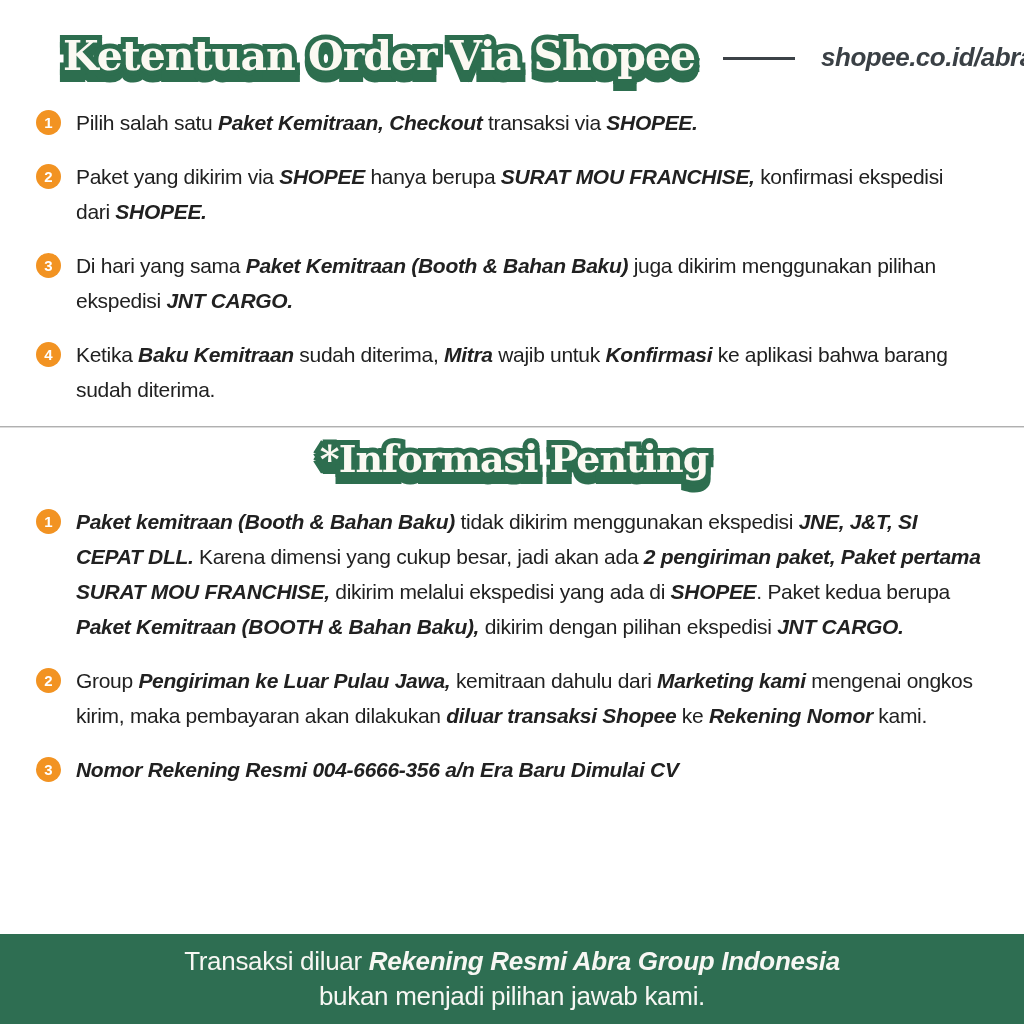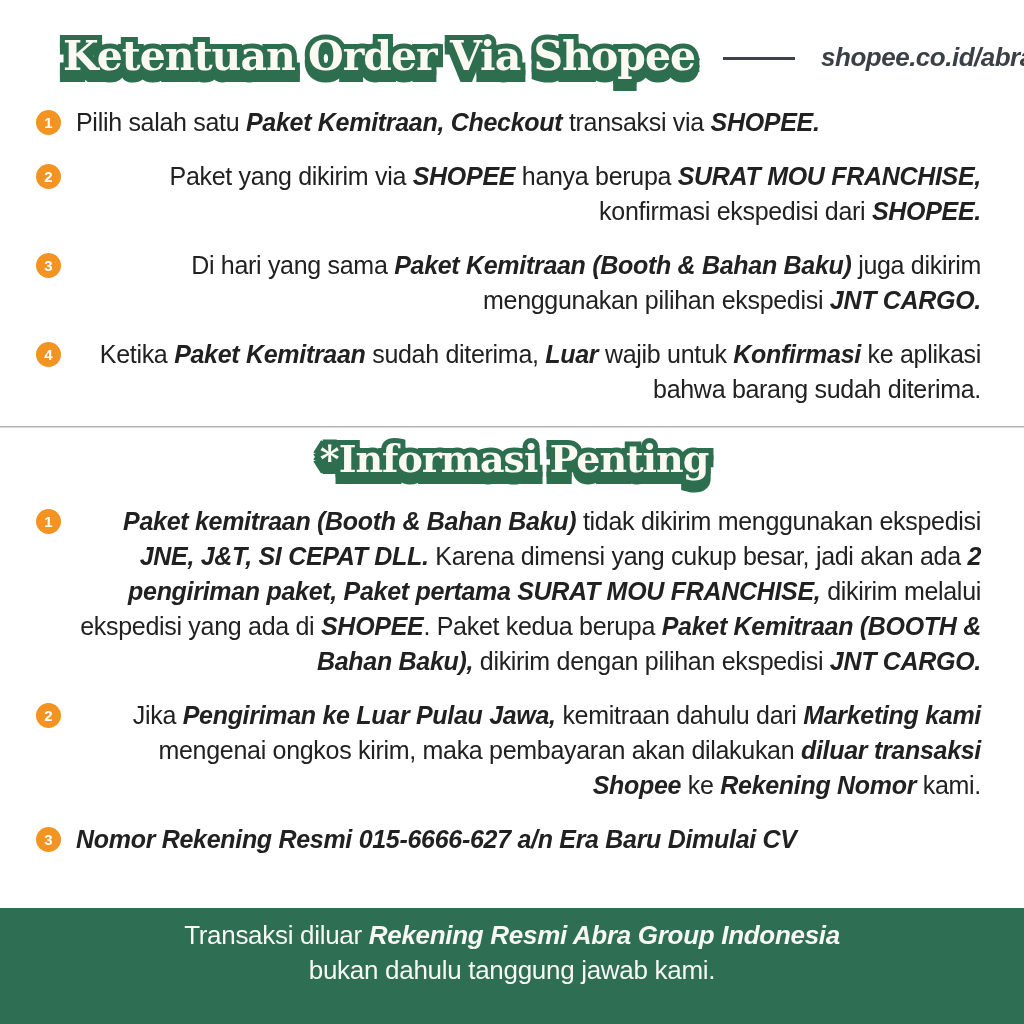--- a/index.html
+++ b/index.html
@@ -54,41 +54,40 @@
   .list { padding:26px 40px 0 36px; }
   .item { display:flex; margin-bottom:19px; }
   .badge {
     width:25px; height:25px; border-radius:50%;
     background:#F29322; color:#ffffff;
     font-size:15px; font-weight:bold;
     display:flex; align-items:center; justify-content:center;
     flex-shrink:0; margin:5px 15px 0 0;
   }
   .itext {
-    font-size:25px; line-height:35px;
+    font-size:21px; line-height:35px;
     letter-spacing:-0.3px; color:#212121;
     max-width:905px;
-    text-align:right;
   }
   .itext .b, .ftext .b { font-weight:bold; font-style:italic; }
 
   
   .divider {
     height:2px; background:#B0B0B0;
     border-bottom:1px solid #DCDCDC;
     margin-top:4px;
   }
 
   .section2-head { padding:10px 40px 0 44px;text-align:center; }
   .list.second { padding-top:24px; }
 
   
   .footer {
     position:absolute; left:0; right:0; bottom:0;
-    height:116px; background:#2E6E52;
+    height:90px; background:#2E6E52;
     color:#F7F7F3; text-align:center;
     padding-top:10px;
   }
   .ftext { font-size:26px; line-height:35px; letter-spacing:-0.3px; }
 </style>
 </head>
 <body>
 
 <div class="page">
 
@@ -114,21 +113,21 @@
       <div class="itext"><span>Paket yang dikirim via </span><span class="b">SHOPEE </span><span>hanya berupa </span><span class="b">SURAT MOU FRANCHISE, </span><span>konfirmasi ekspedisi dari </span><span class="b">SHOPEE.</span></div>
     </div>
 
     <div class="item">
       <span class="badge">3</span>
       <div class="itext"><span>Di hari yang sama </span><span class="b">Paket Kemitraan (Booth &amp; Bahan Baku) </span><span>juga dikirim menggunakan pilihan ekspedisi </span><span class="b">JNT CARGO.</span></div>
     </div>
 
     <div class="item">
       <span class="badge">4</span>
-      <div class="itext"><span>Ketika </span><span class="b">Paket Kemitraan </span><span>sudah diterima, </span><span class="b">Luar </span><span>wajib untuk </span><span class="b">Konfirmasi </span><span>ke aplikasi bahwa barang sudah diterima.</span></div>
+      <div class="itext"><span>Ketika </span><span class="b">Baku Kemitraan </span><span>sudah diterima, </span><span class="b">Mitra </span><span>wajib untuk </span><span class="b">Konfirmasi </span><span>ke aplikasi bahwa barang sudah diterima.</span></div>
     </div>
 
   </div>
 
   <div class="divider"></div>
 
   <div class="section2-head">
     <div class="bubble title-2">
       <span class="layer stroke sh">*Informasi Penting</span>
       <span class="layer stroke">*Informasi Penting</span>
@@ -138,28 +137,28 @@
 
   <div class="list second">
 
     <div class="item">
       <span class="badge">1</span>
       <div class="itext"><span class="b">Paket kemitraan (Booth &amp; Bahan Baku) </span><span>tidak dikirim menggunakan ekspedisi </span><span class="b">JNE, J&amp;T, SI CEPAT DLL. </span><span>Karena dimensi yang cukup besar, jadi akan ada </span><span class="b">2 pengiriman paket, Paket pertama SURAT MOU FRANCHISE, </span><span>dikirim melalui ekspedisi yang ada di </span><span class="b">SHOPEE</span><span>. Paket kedua berupa </span><span class="b">Paket Kemitraan (BOOTH &amp; Bahan Baku), </span><span>dikirim dengan pilihan ekspedisi </span><span class="b">JNT CARGO.</span></div>
     </div>
 
     <div class="item">
       <span class="badge">2</span>
-      <div class="itext"><span>Jika </span><span class="b">Pengiriman ke Luar Pulau Jawa, </span><span>kemitraan dahulu dari </span><span class="b">Marketing kami </span><span>mengenai ongkos kirim, maka pembayaran akan dilakukan </span><span class="b">diluar transaksi Shopee </span><span>ke </span><span class="b">Rekening Nomor </span><span>kami.</span></div>
+      <div class="itext"><span>Group </span><span class="b">Pengiriman ke Luar Pulau Jawa, </span><span>kemitraan dahulu dari </span><span class="b">Marketing kami </span><span>mengenai ongkos kirim, maka pembayaran akan dilakukan </span><span class="b">diluar transaksi Shopee </span><span>ke </span><span class="b">Rekening Nomor </span><span>kami.</span></div>
     </div>
 
     <div class="item">
       <span class="badge">3</span>
-      <div class="itext"><span class="b">Nomor Rekening Resmi 015-6666-627 a/n Era Baru Dimulai CV</span></div>
+      <div class="itext"><span class="b">Nomor Rekening Resmi 004-6666-356 a/n Era Baru Dimulai CV</span></div>
     </div>
 
   </div>
 
   <div class="footer">
     <div class="ftext"><span>Transaksi diluar </span><span class="b">Rekening Resmi Abra Group Indonesia</span></div>
-    <div class="ftext"><span>bukan dahulu tanggung jawab kami.</span></div>
+    <div class="ftext"><span>bukan menjadi pilihan jawab kami.</span></div>
   </div>
 
 </div>
 
 </body></html>

